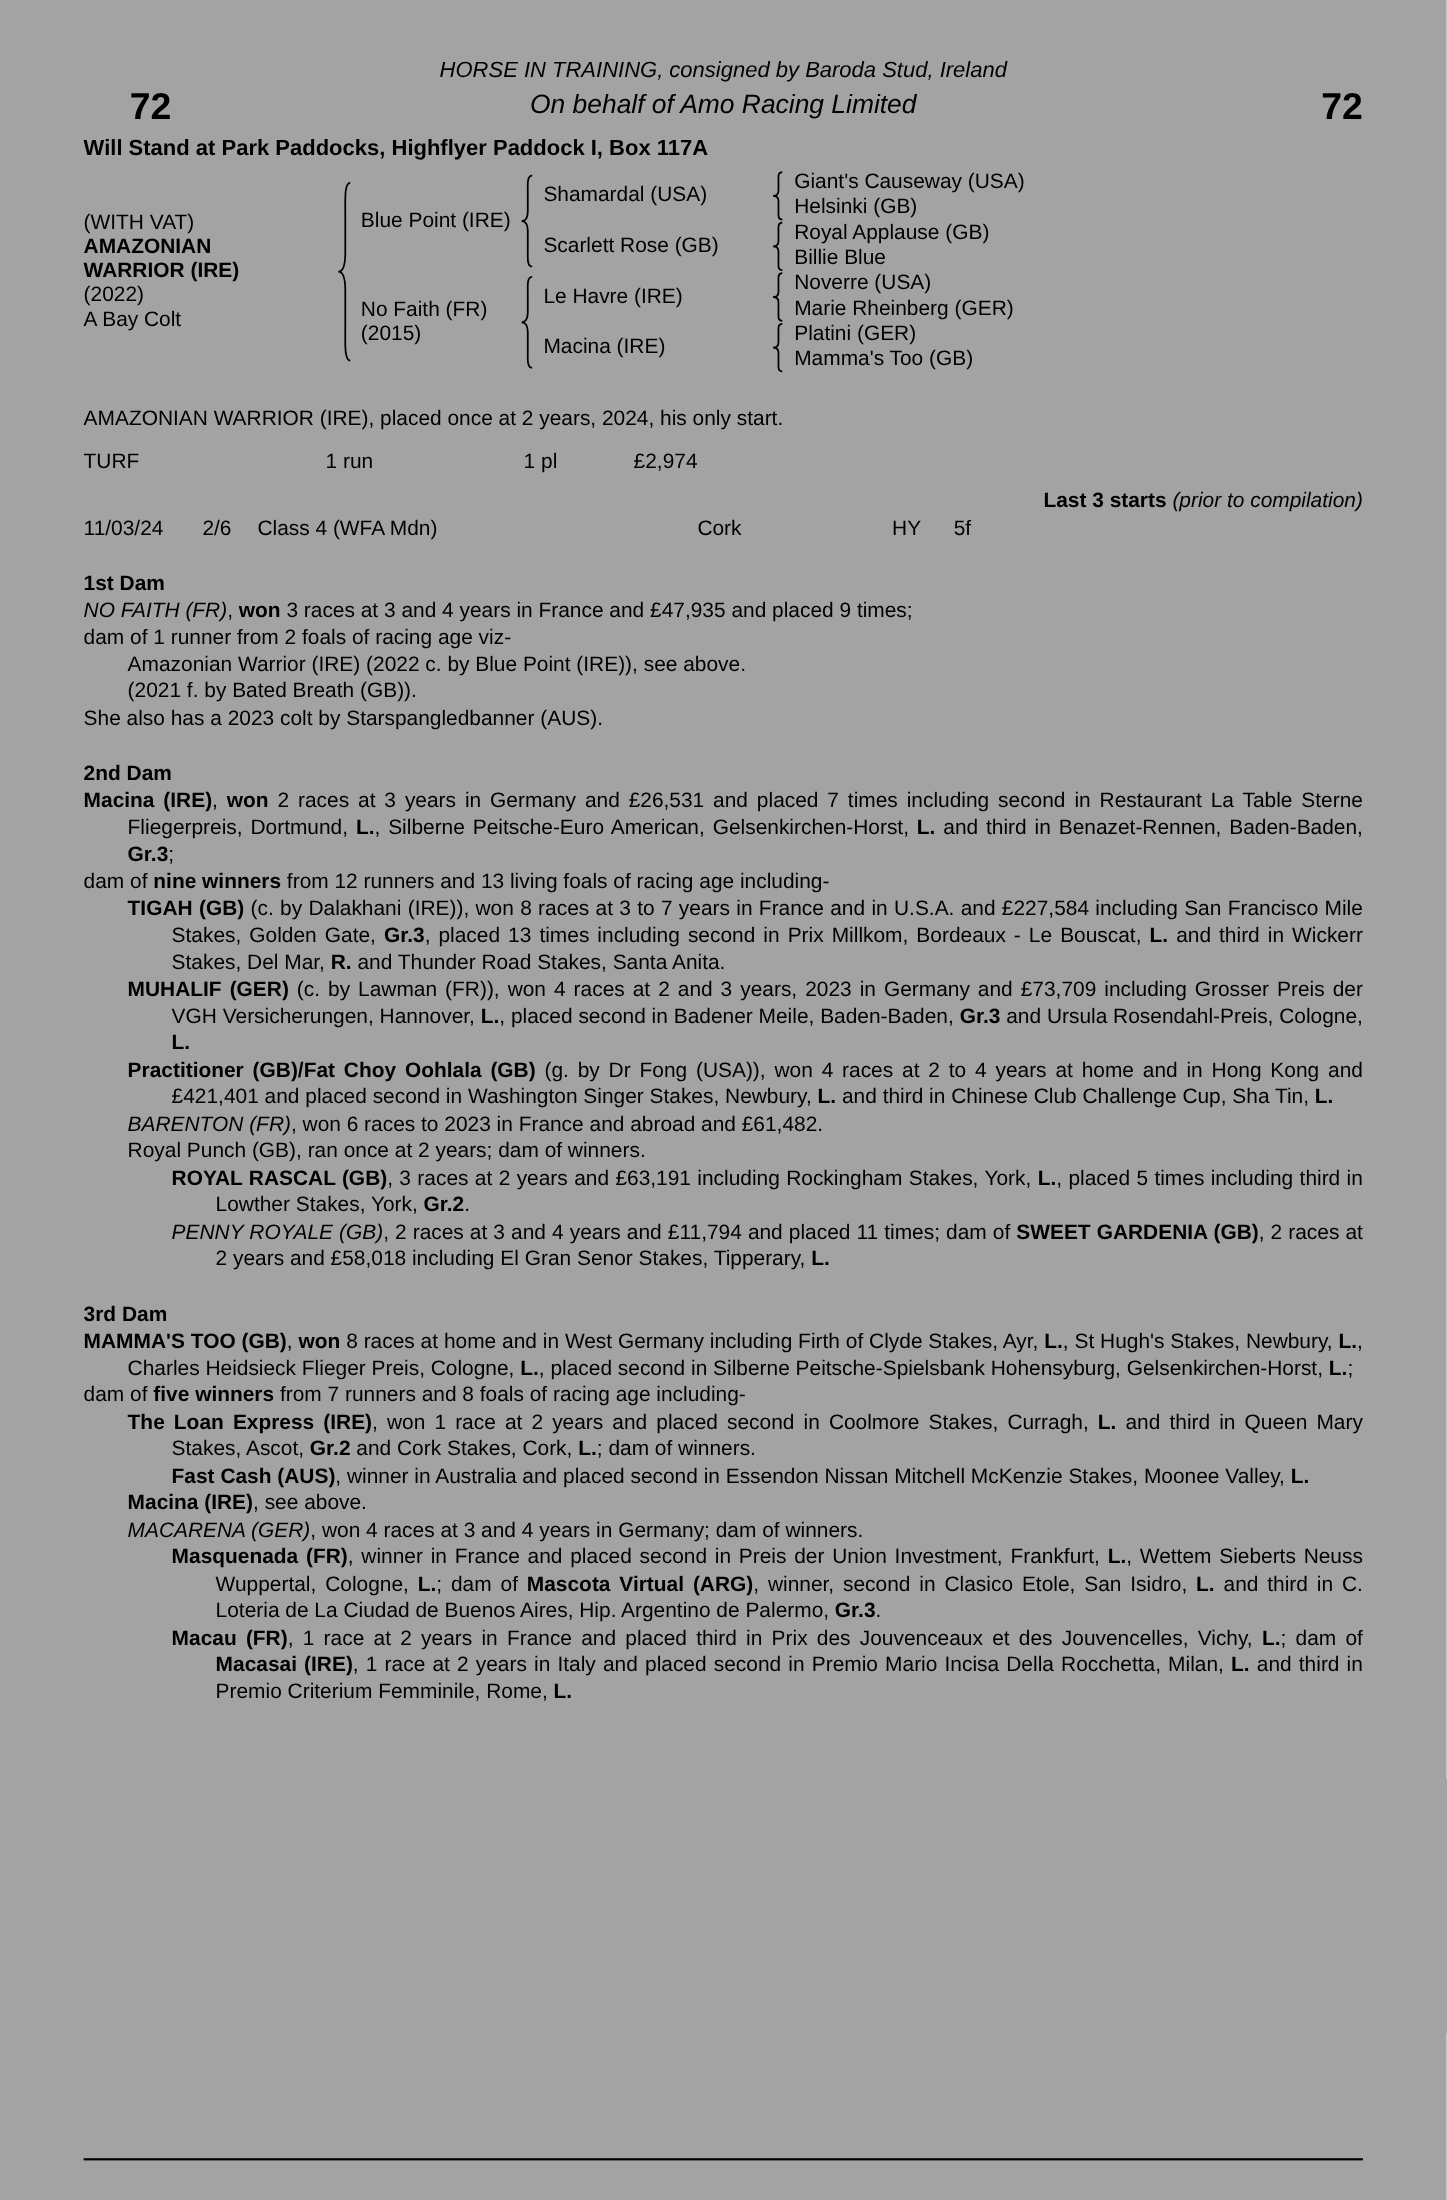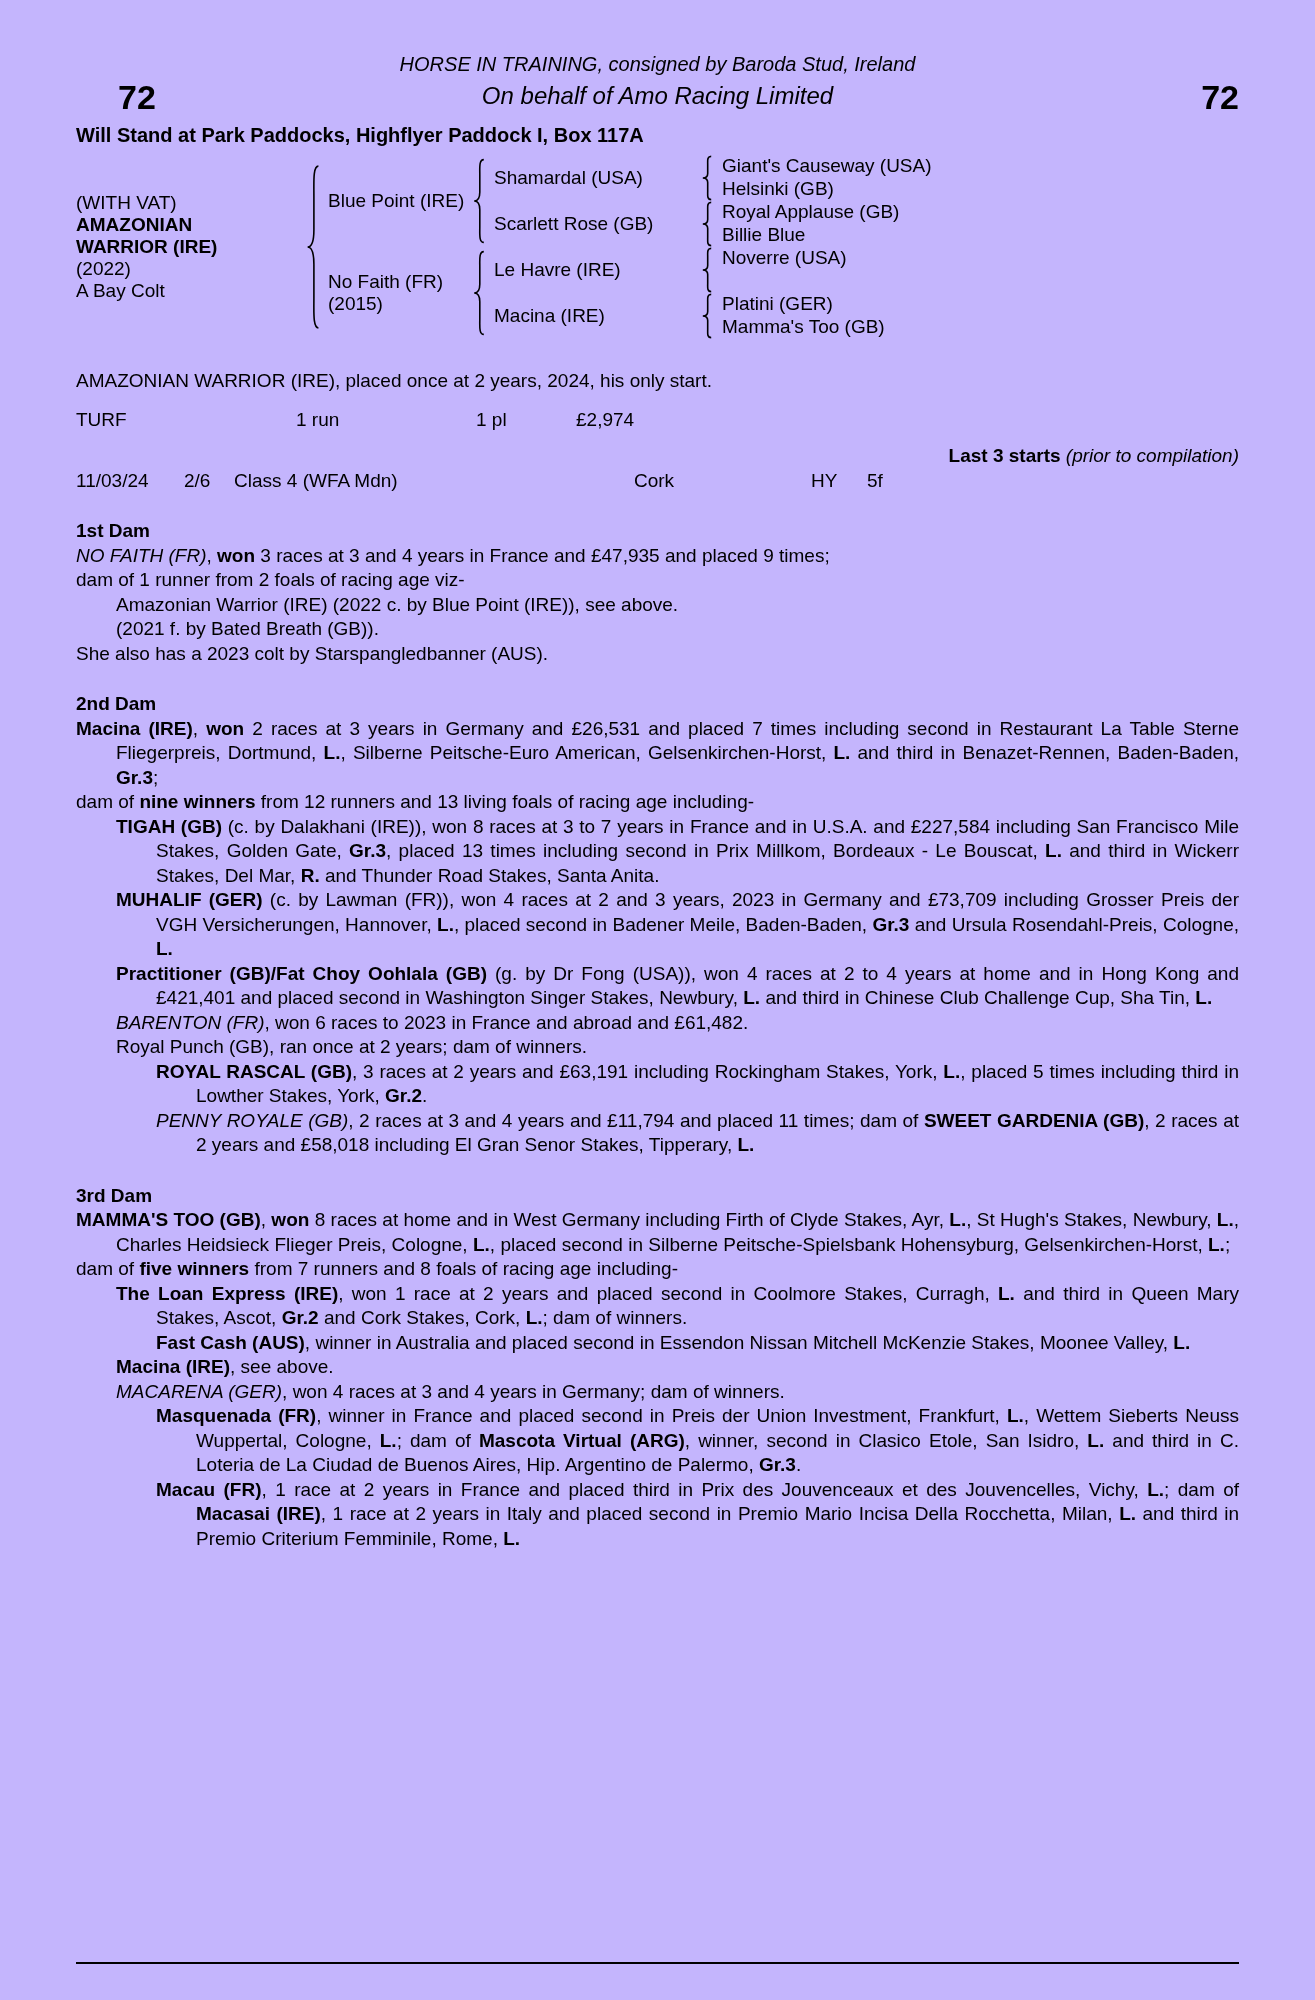--- a/index.html
+++ b/index.html
@@ -1,20 +1,20 @@
 <!DOCTYPE html>
 <html><head>
 <meta charset="utf-8">
 <style>
   html,body{margin:0;padding:0;background:#e8e8e8;}
   .page{
     position:relative;
     width:1315px;height:2000px;
     margin:0 auto;
-    background:#c4b5fd;color:#000;
+    background:#a3a3a3;color:#000;
     box-sizing:border-box;
     padding:52px 76px 0 76px;
     font-family:"Liberation Sans","DejaVu Sans",sans-serif;
     font-size:19px;line-height:24.5px;
   }
   .b{font-weight:bold;}
   .i{font-style:italic;}
   .consignor{text-align:center;font-style:italic;font-size:20px;}
   .lot-row{display:flex;align-items:center;justify-content:space-between;margin-top:2px;}
   .lot{font-weight:bold;font-size:34px;line-height:36px;margin-left:42px;}
@@ -127,20 +127,21 @@
       <svg viewBox="0 0 20 100" preserveAspectRatio="none">
           <path d="M16 3 C10 3 11 12 11 20 L11 40 C11 47 8 50 4 50 C8 50 11 53 11 60 L11 80 C11 88 10 97 16 97" fill="none" stroke="#000" stroke-width="1.6" vector-effect="non-scaling-stroke"></path>
         </svg>
     </div>
 
     <div class="gen3-cell" style="grid-row:1">Giant's Causeway (USA)</div>
     <div class="gen3-cell" style="grid-row:2">Helsinki (GB)</div>
     <div class="gen3-cell" style="grid-row:3">Royal Applause (GB)</div>
     <div class="gen3-cell" style="grid-row:4">Billie Blue</div>
     <div class="gen3-cell" style="grid-row:5">Noverre (USA)</div>
+    <div class="gen3-cell" style="grid-row:6">Marie Rheinberg (GER)</div>
     <div class="gen3-cell" style="grid-row:7">Platini (GER)</div>
     <div class="gen3-cell" style="grid-row:8">Mamma's Too (GB)</div>
   </div>
 
   <p class="summary">AMAZONIAN WARRIOR (IRE), placed once at 2 years, 2024, his only start.</p>
 
   <div class="record-row">
     <span class="rr-surface">TURF</span>
     <span class="rr-runs">1 run</span>
     <span class="rr-places">1 pl</span>

